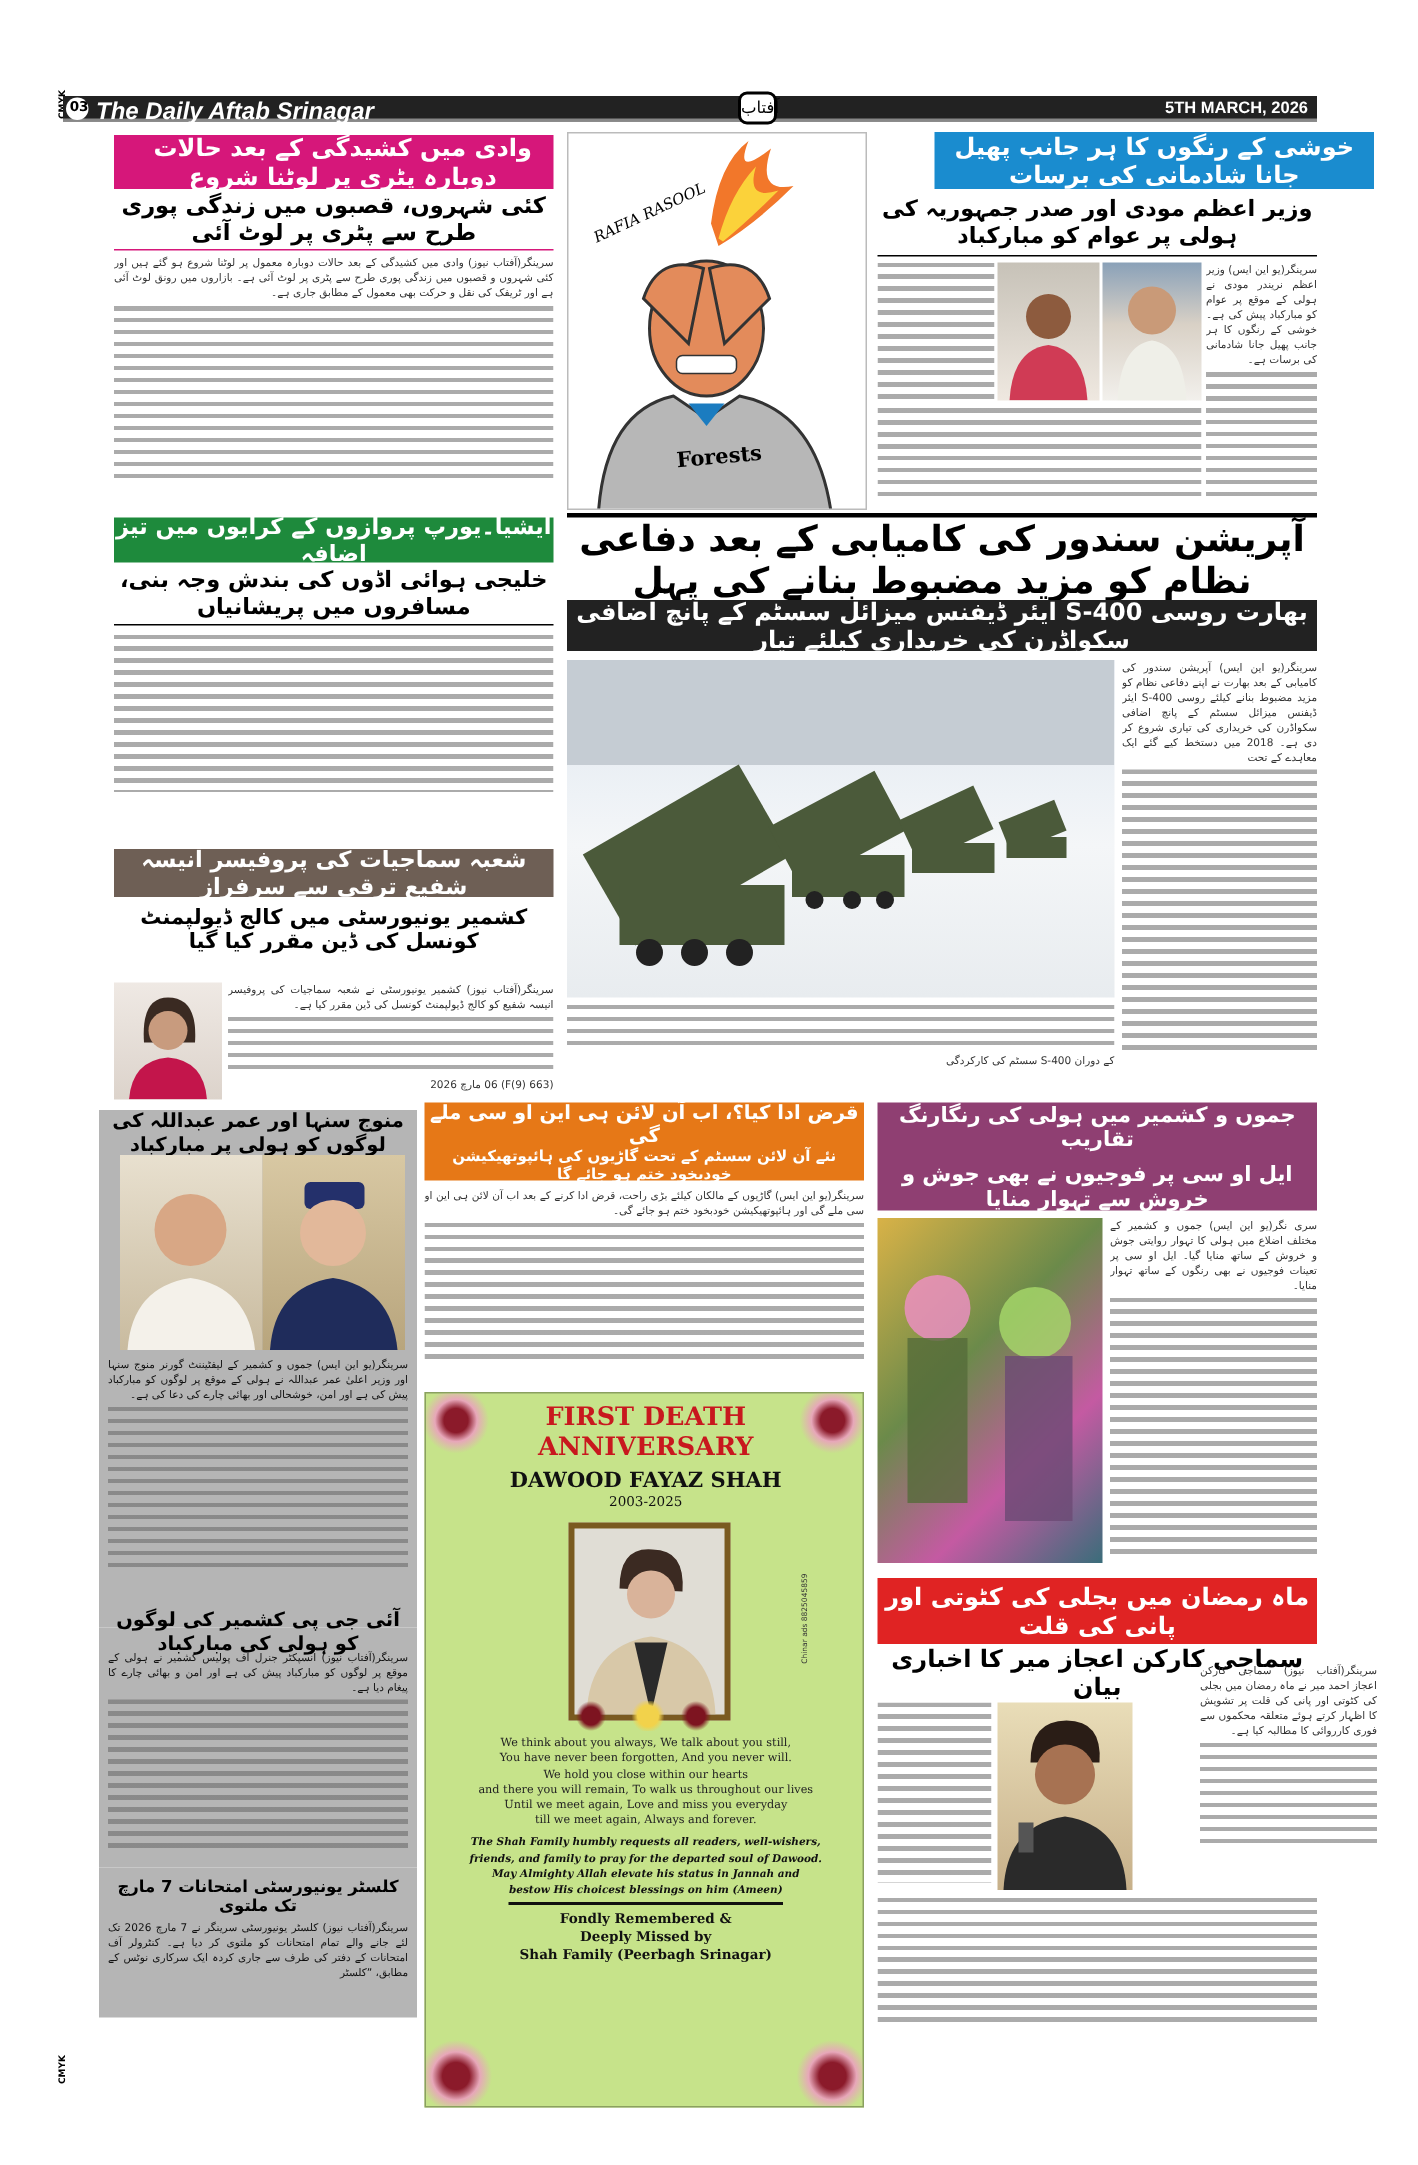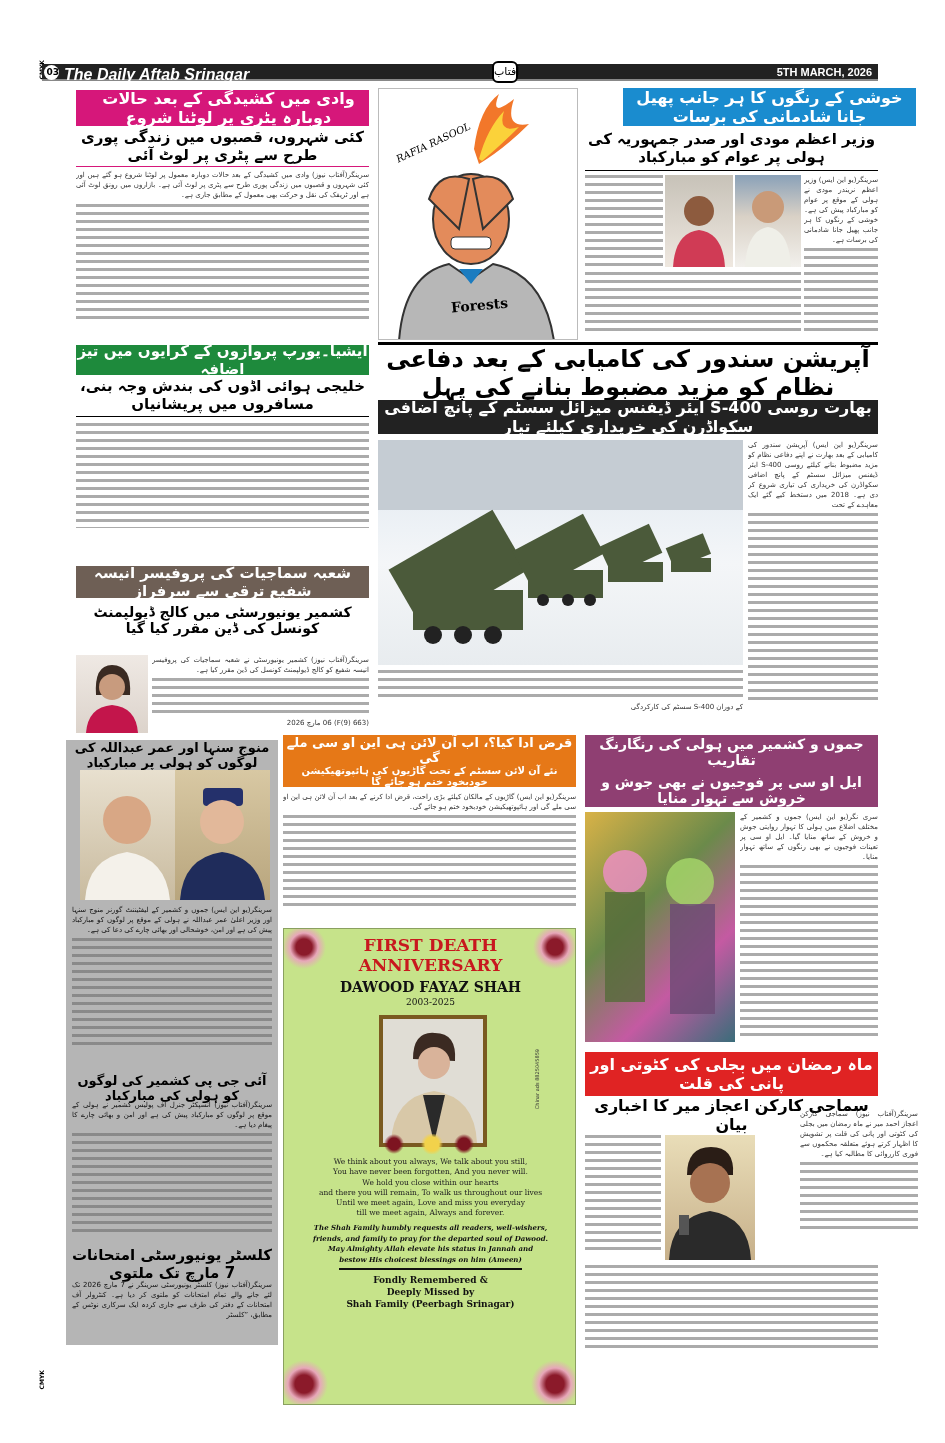--- a/index.html
+++ b/index.html
@@ -158,21 +158,21 @@
   <p>سرینگر(یو این ایس) جموں و کشمیر کے لیفٹیننٹ گورنر منوج سنہا اور وزیر اعلیٰ عمر عبداللہ نے ہولی کے موقع پر لوگوں کو مبارکباد پیش کی ہے اور امن، خوشحالی اور بھائی چارے کی دعا کی ہے۔</p>
   <div class="txtlines" style="height:110px;margin-top:3px;"></div>
 </div>
 <div class="abs subhead" style="left:70px;top:1076px;width:204px;height:24px;font-size:13px;">آئی جی پی کشمیر کی لوگوں کو ہولی کی مبارکباد</div>
 <div class="abs" style="left:66px;top:1085px;width:212px;height:160px;background:#b5b5b5;z-index:-1;"></div>
 <div class="abs body-text" style="left:72px;top:1100px;width:200px;height:140px;color:#111;">
   <p>سرینگر(آفتاب نیوز) انسپکٹر جنرل آف پولیس کشمیر نے ہولی کے موقع پر لوگوں کو مبارکباد پیش کی ہے اور امن و بھائی چارے کا پیغام دیا ہے۔</p>
   <div class="txtlines" style="height:100px;margin-top:3px;"></div>
 </div>
 <div class="abs" style="left:66px;top:1245px;width:212px;height:100px;background:#b5b5b5;"></div>
-<div class="abs subhead" style="left:70px;top:1252px;width:204px;height:24px;font-size:15px;">کلسٹر یونیورسٹی امتحانات 7 مارچ تک ملتوی</div>
+<div class="abs subhead" style="left:70px;top:1252px;width:204px;height:24px;font-size:11px;">کلسٹر یونیورسٹی امتحانات 7 مارچ تک ملتوی</div>
 <div class="abs body-text" style="left:72px;top:1280px;width:200px;height:60px;color:#111;">سرینگر(آفتاب نیوز) کلسٹر یونیورسٹی سرینگر نے 7 مارچ 2026 تک لئے جانے والے تمام امتحانات کو ملتوی کر دیا ہے۔ کنٹرولر آف امتحانات کے دفتر کی طرف سے جاری کردہ ایک سرکاری نوٹس کے مطابق، ”کلسٹر</div>
 
 <div class="abs banner" style="left:283px;top:735px;width:293px;height:52px;background:#e67817;font-size:13px;flex-direction:column;">
   <span>قرض ادا کیا؟، اب آن لائن ہی این او سی ملے گی</span>
   <span style="font-size:10px;">نئے آن لائن سسٹم کے تحت گاڑیوں کی ہائپوتھیکیشن خودبخود ختم ہو جائے گا</span>
 </div>
 <div class="abs body-text" style="left:283px;top:792px;width:293px;height:128px;">
   <p>سرینگر(یو این ایس) گاڑیوں کے مالکان کیلئے بڑی راحت، قرض ادا کرنے کے بعد اب آن لائن ہی این او سی ملے گی اور ہائپوتھیکیشن خودبخود ختم ہو جائے گی۔</p>
   <div class="txtlines" style="height:95px;margin-top:3px;"></div>
 </div>

